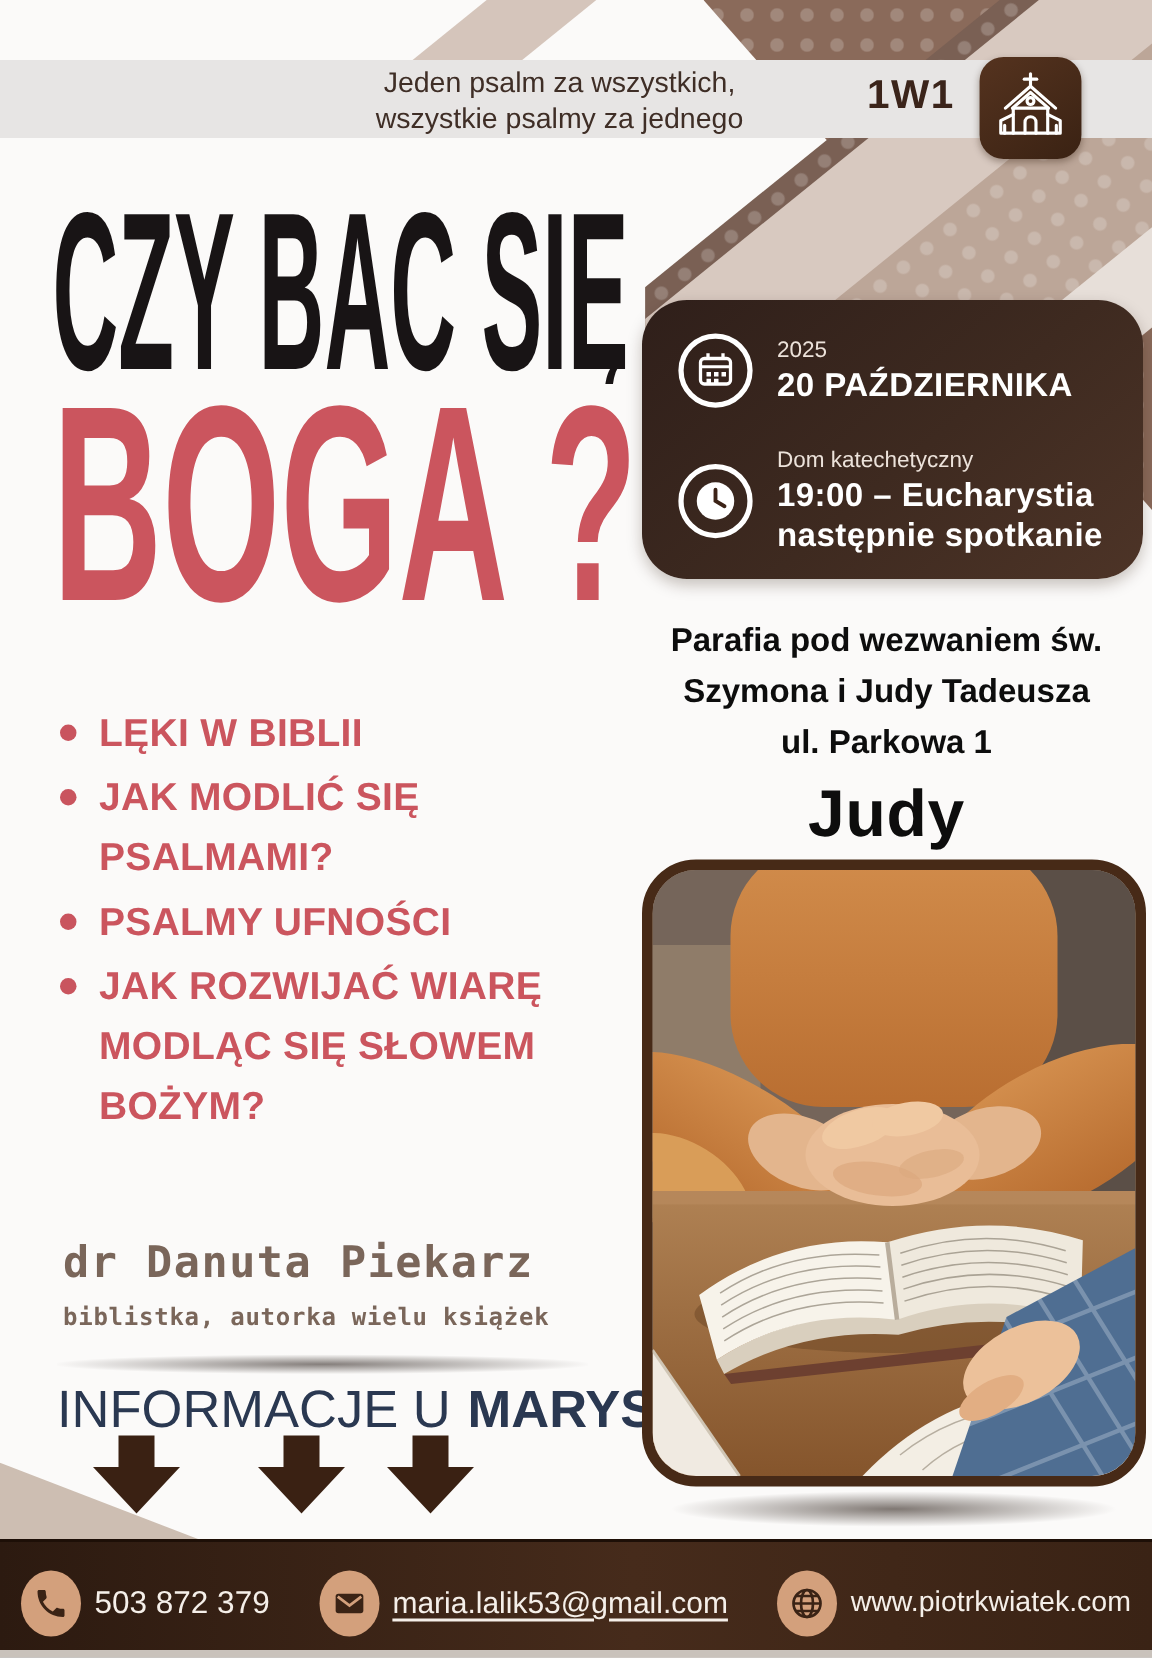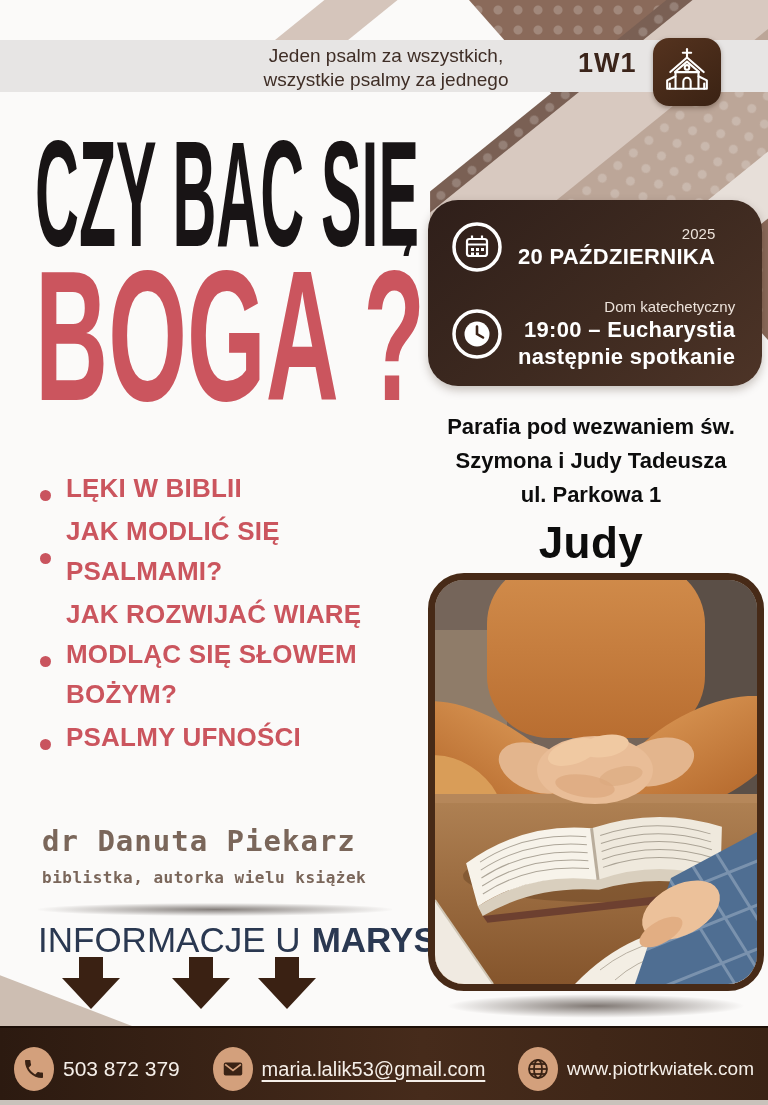--- a/index.html
+++ b/index.html
@@ -22,40 +22,39 @@
     clip-path:polygon(35% 0,100% 0,100% 100%);
   }
   .rib0{left:80px;top:-6px;width:520px;height:46px;background:#d5c5bb;transform:rotate(-39deg);}
   .rib1{left:100px;top:85px;width:1000px;height:70px;background:#d8c9c0;transform:rotate(-39deg);}
   .ribD{left:290px;top:30px;width:700px;height:60px;background-color:#7a6054;transform:rotate(-39deg);}
   .rib2{left:160px;top:110px;width:1000px;height:120px;background-color:#bca698;transform:rotate(-39deg);}
   .rib3{left:250px;top:214px;width:900px;height:52px;background:#e7dfd9;transform:rotate(-39deg);}
   
   .band{position:absolute;left:0;top:40px;width:768px;height:52px;background:#e7e5e4;z-index:2;}
   .tagline{
-    position:absolute;left:240px;top:44px;width:292px;z-index:3;text-align:center;
+    position:absolute;left:227px;top:44px;width:292px;z-index:3;text-align:center;
     font-size:19px;line-height:24px;color:#3f2e26;font-weight:500;
   }
   .badge{position:absolute;left:578px;top:48px;z-index:3;font-size:27px;font-weight:800;color:#3b241a;letter-spacing:1px;}
   .church-chip{
     position:absolute;left:653px;top:38px;width:68px;height:68px;border-radius:16px;z-index:3;
     background:linear-gradient(145deg,#55331f,#3a2213);display:flex;align-items:center;justify-content:center;
     box-shadow:0 2px 5px rgba(40,20,5,.35);
   }
   
   .title{position:absolute;left:33px;top:136px;z-index:2;}
   .title svg{display:block;}
   
   .event-card{
     position:absolute;left:428px;top:200px;width:334px;height:186px;border-radius:30px;z-index:3;
     background:linear-gradient(140deg,#2f1f1a 0%,#3e2a20 55%,#4d3427 100%);
     box-sizing:border-box;padding:20px 20px 16px 22px;color:#fff;
     display:flex;flex-direction:column;justify-content:space-between;
     box-shadow:0 4px 10px rgba(40,20,5,.25);
-    text-align:right;
   }
   .event-row{display:flex;align-items:center;gap:14px;}
   .event-icon{flex:0 0 54px;height:54px;}
   .event-small{font-size:15px;color:#ece2da;line-height:19px;}
   .event-big{font-size:22px;font-weight:700;line-height:27px;letter-spacing:.3px;}
   
   .venue{position:absolute;left:412px;top:410px;width:358px;text-align:center;z-index:2;color:#0d0d0d;}
   .venue-line{font-size:22px;font-weight:700;line-height:34px;}
   .venue-city{font-size:44px;font-weight:700;margin-top:6px;letter-spacing:.5px;}
   
@@ -63,21 +62,21 @@
     position:absolute;left:428px;top:573px;width:336px;height:418px;z-index:3;
     border:7px solid #472a17;border-radius:36px;overflow:hidden;background:#8a7767;box-sizing:border-box;
   }
   .photo-frame svg{display:block;width:100%;height:100%;}
   .photo-shadow{
     position:absolute;left:446px;top:994px;width:300px;height:24px;z-index:2;
     background:radial-gradient(ellipse at center,rgba(25,12,4,.55) 0%,rgba(25,12,4,0) 70%);
   }
   
   .topics{position:absolute;left:40px;top:468px;width:382px;margin:0;padding:0;list-style:none;z-index:2;}
-  .topics li{display:flex;align-items:center;margin-bottom:3px;}
+  .topics li{display:flex;align-items:flex-start;margin-bottom:3px;}
   .topic-dot{flex:0 0 11px;width:11px;height:11px;border-radius:50%;background:#c9545e;margin:15px 15px 0 0;}
   .topic-text{font-size:26px;font-weight:700;color:#cb555e;line-height:40px;letter-spacing:.2px;}
   
   .speaker-name{
     position:absolute;left:42px;top:824px;z-index:2;font-family:"DejaVu Sans Mono",monospace;
     font-size:29px;font-weight:700;color:#7a665a;letter-spacing:1px;
   }
   .speaker-bio{
     position:absolute;left:42px;top:868px;z-index:2;font-family:"DejaVu Sans Mono",monospace;
     font-size:16px;font-weight:700;color:#7a665a;letter-spacing:.5px;
@@ -285,25 +284,25 @@
     <li>
       <span class="topic-dot"></span>
       <span class="topic-text">LĘKI W BIBLII</span>
     </li>
     <li>
       <span class="topic-dot"></span>
       <span class="topic-text">JAK MODLIĆ SIĘ PSALMAMI?</span>
     </li>
     <li>
       <span class="topic-dot"></span>
-      <span class="topic-text">JAK ROZWIJAĆ WIARĘ MODLĄC SIĘ SŁOWEM BOŻYM?</span>
+      <span class="topic-text">PSALMY UFNOŚCI</span>
     </li>
     <li>
       <span class="topic-dot"></span>
-      <span class="topic-text">PSALMY UFNOŚCI</span>
+      <span class="topic-text">JAK ROZWIJAĆ WIARĘ MODLĄC SIĘ SŁOWEM BOŻYM?</span>
     </li>
   </ul>
 
   <div class="speaker-name">dr Danuta Piekarz</div>
   <div class="speaker-bio">biblistka, autorka wielu książek</div>
   <div class="divider-shadow"></div>
 
   <div class="info-line">
     <span class="info-prefix">INFORMACJE U</span><span class="info-name">MARYSI LALIK</span>
   </div>

